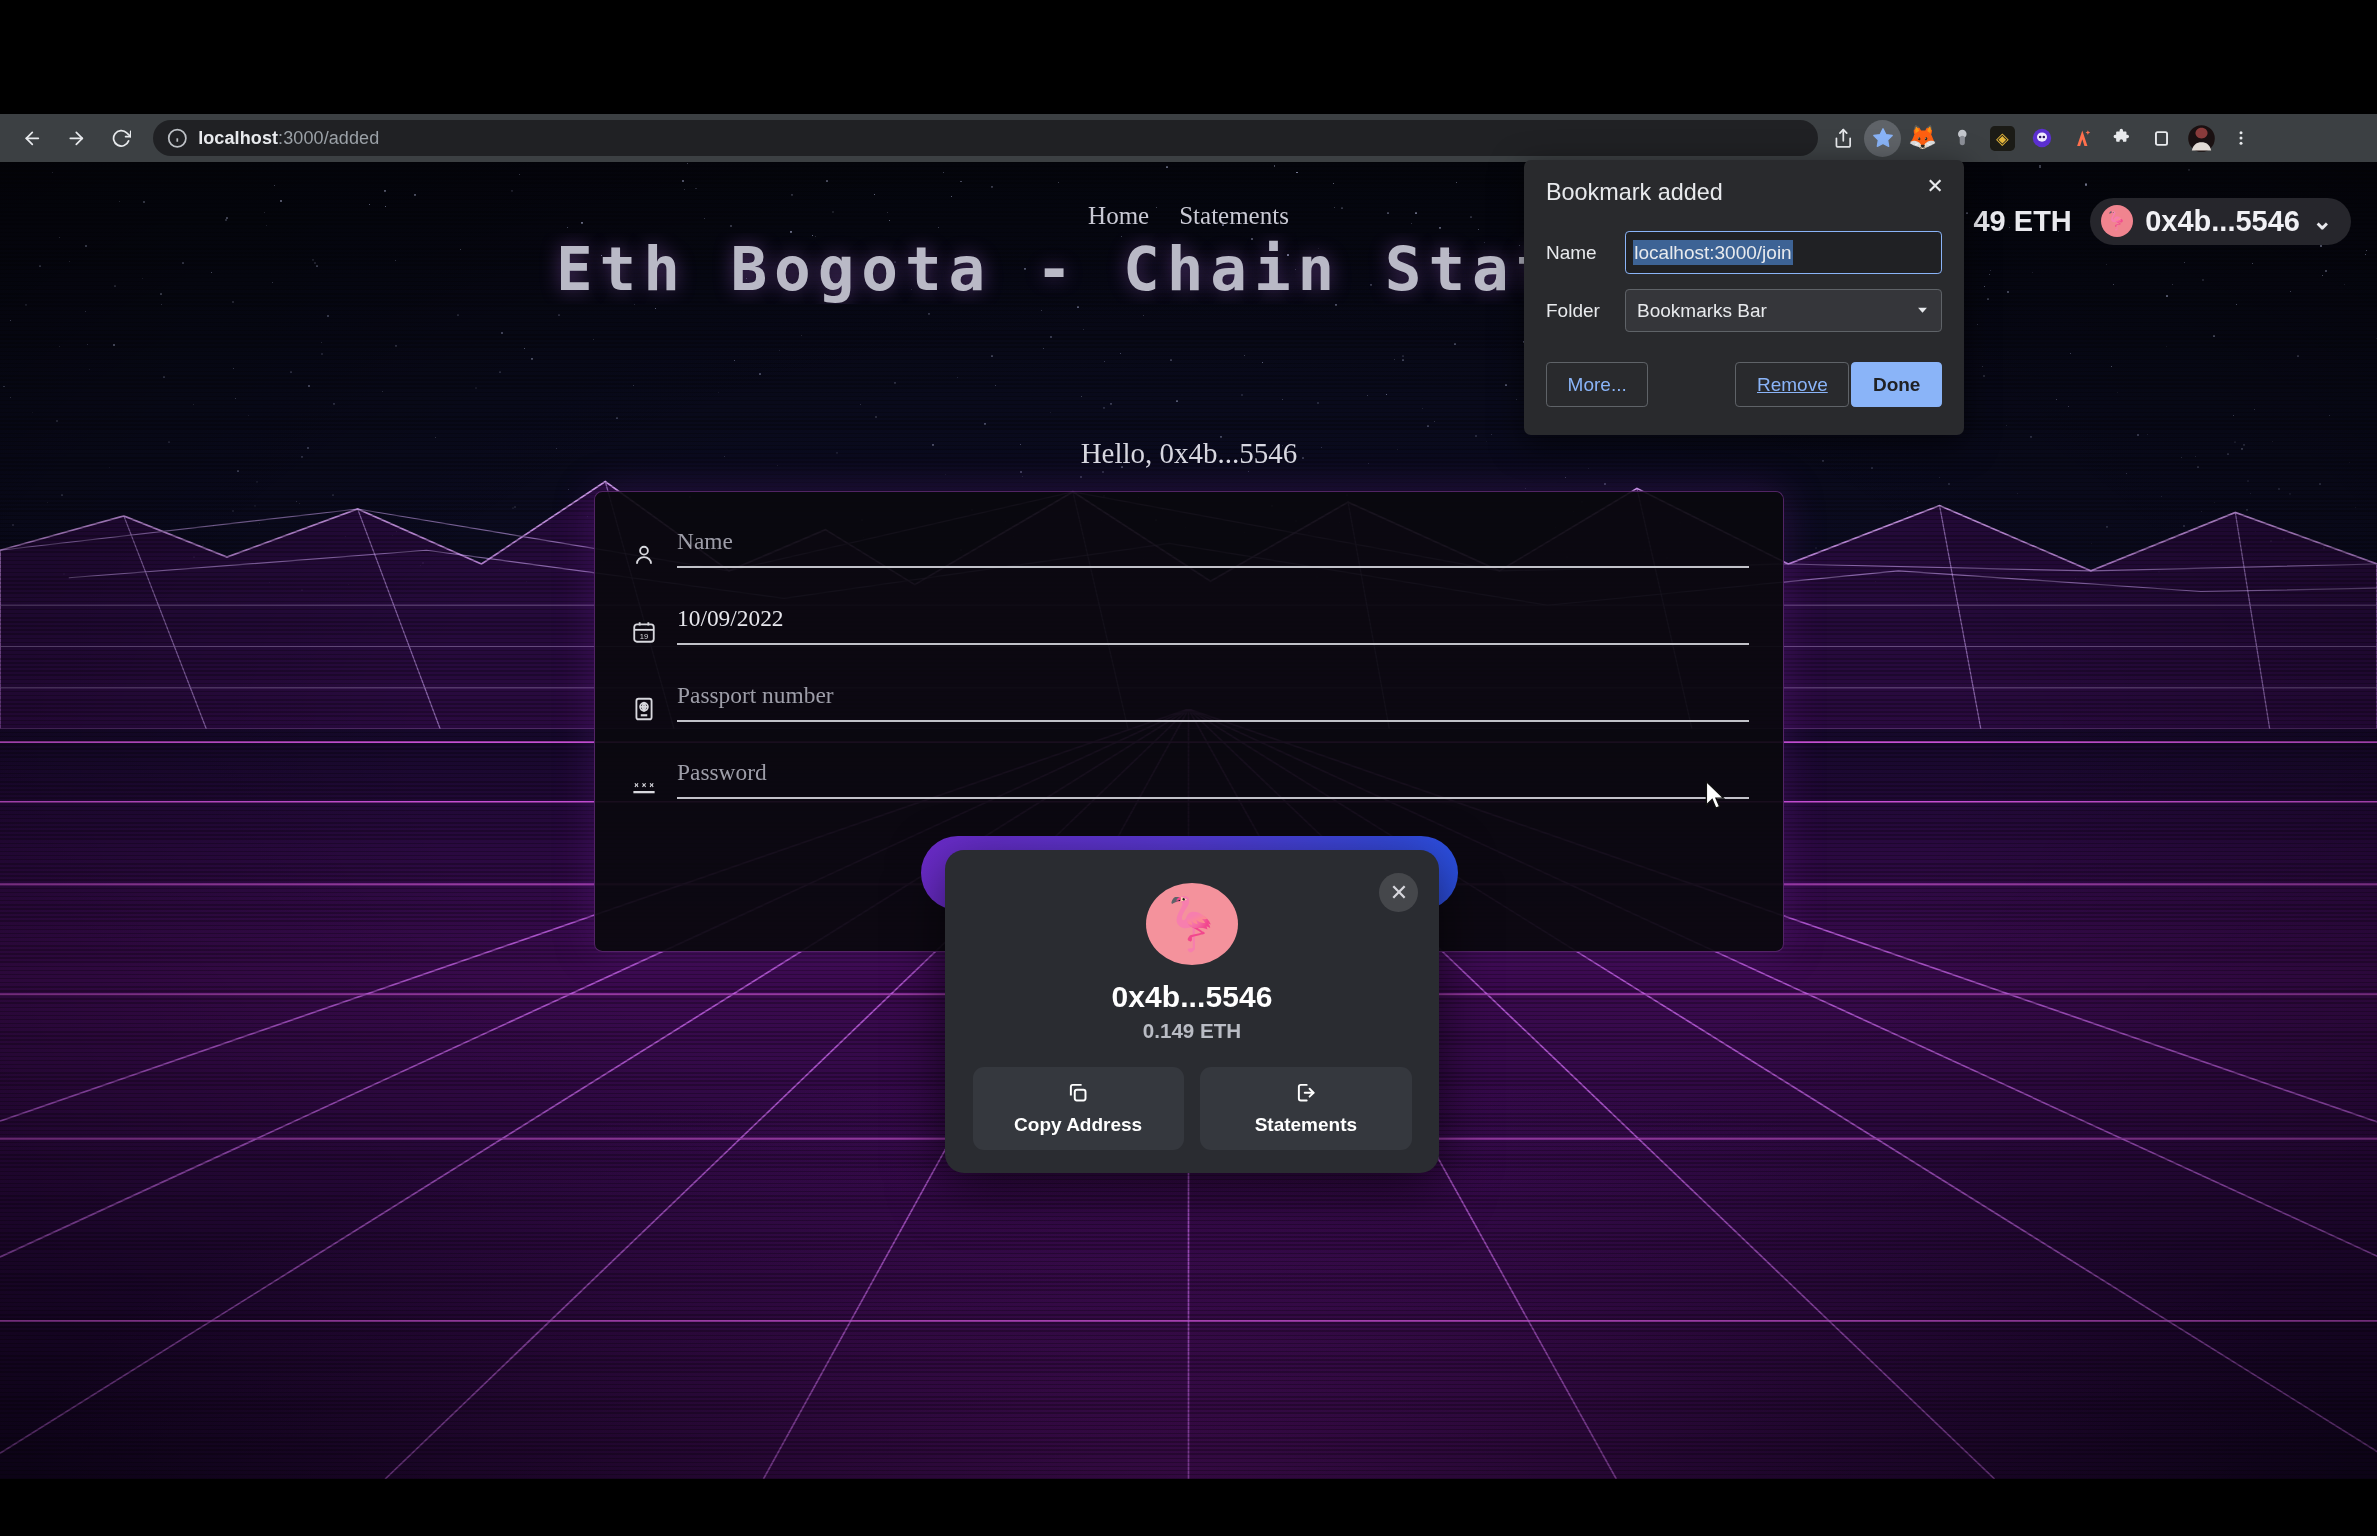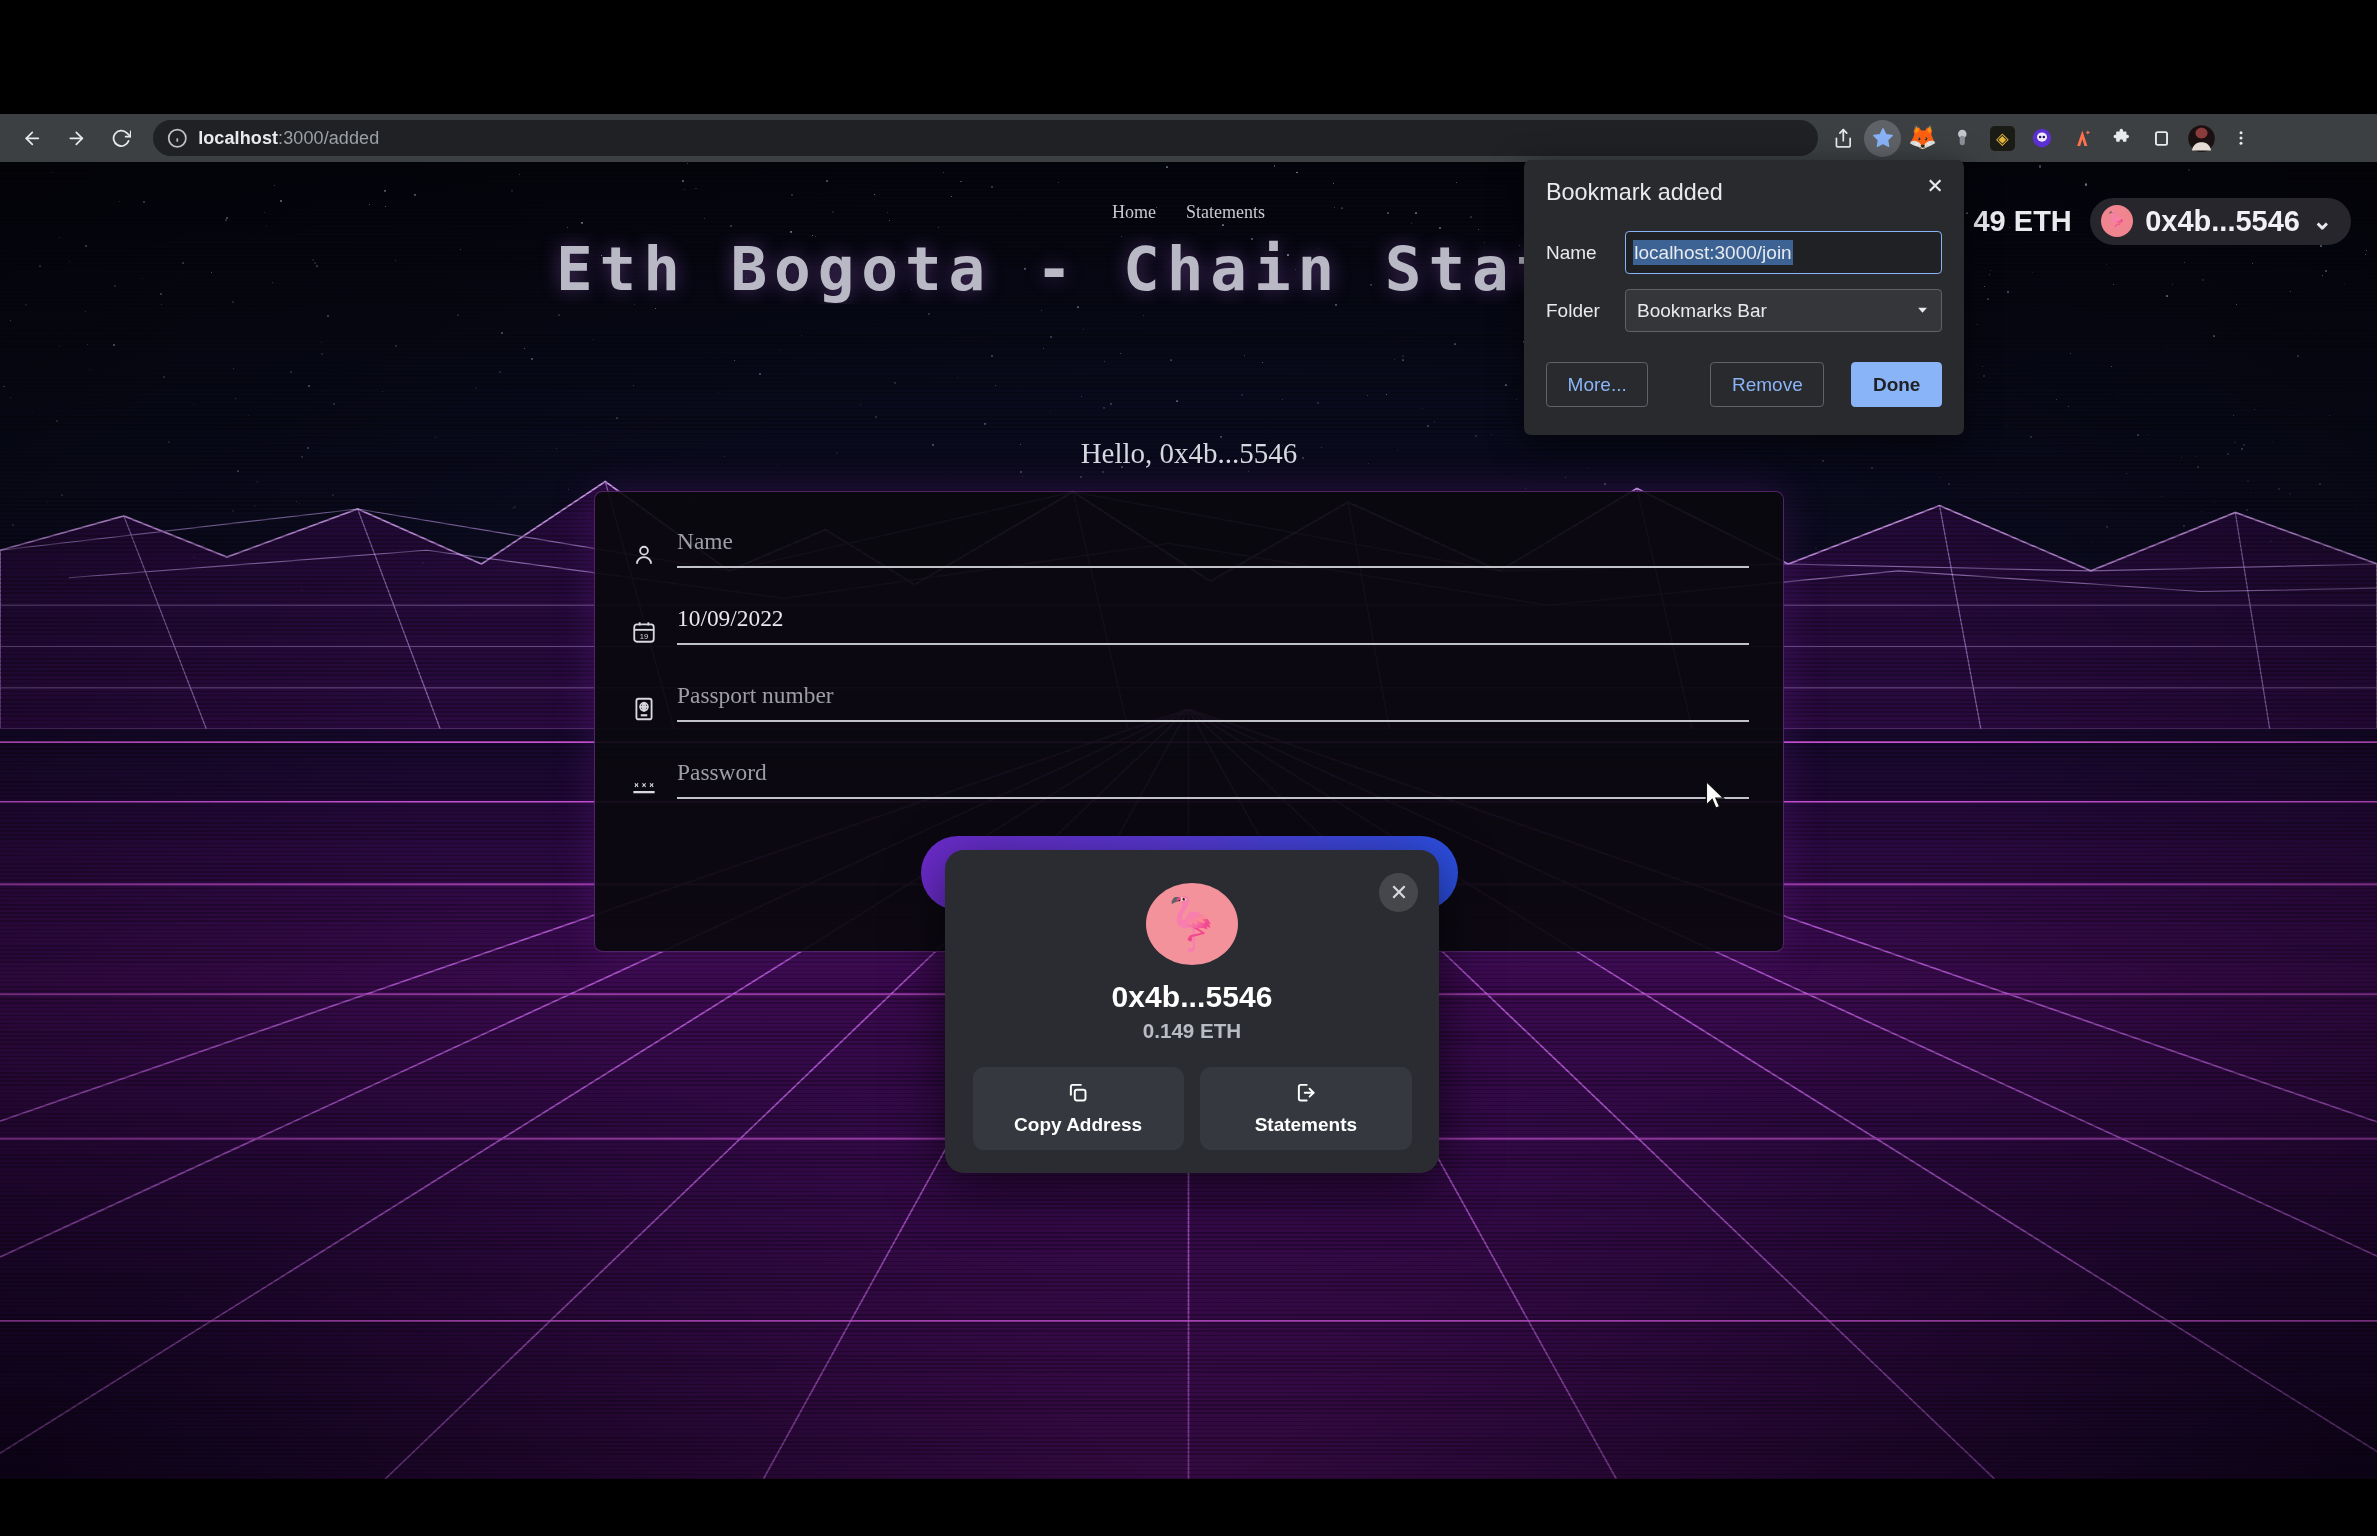--- a/index.html
+++ b/index.html
@@ -63,21 +63,21 @@
   .vignette {
     position:absolute; inset:0; pointer-events:none;
     background: radial-gradient(ellipse 80% 70% at 50% 45%, rgba(0,0,0,0) 40%, rgba(0,0,0,.55) 100%);
   }
 
   
   .site-nav {
     position:absolute; left:0; top: 40px; width:2377px;
     display:flex; justify-content:center; gap: 30px;
     font-family:"Liberation Serif", serif;
-    font-size: 18px; color: #c9c9d4;
+    font-size: 25px; color: #c9c9d4;
   }
   .site-nav a { cursor:pointer; }
   .wallet-badge-row {
     position: absolute; right: 26px; top: 36px;
     display:flex; align-items:center; gap: 18px;
     font-size: 29px; font-weight:700; color:#e9e9ee;
   }
   .wallet-pill {
     display:flex; align-items:center; gap: 12.4px;
     background:#26262c; border-radius: 27.5px; padding: 6.9px 19px 6.9px 11px;
@@ -917,19 +917,19 @@
           <svg width="15" height="15" viewBox="0 0 24 24" fill="#e8eaed">
               <polygon points="5,9 19,9 12,17"></polygon>
             </svg>
         </span>
       </span>
     </div>
 
     <div class="bb-actions">
       <button class="bb-btn">More...</button>
       <span class="bb-spacer"></span>
-      <button class="bb-btn" style="margin-right:27px;">Remove</button>
+      <button class="bb-btn" style="margin-right:2px;text-decoration:underline;">Remove</button>
       <button class="bb-btn primary">Done</button>
     </div>
   </div>
 
 </div>
 
 
 </body></html>

